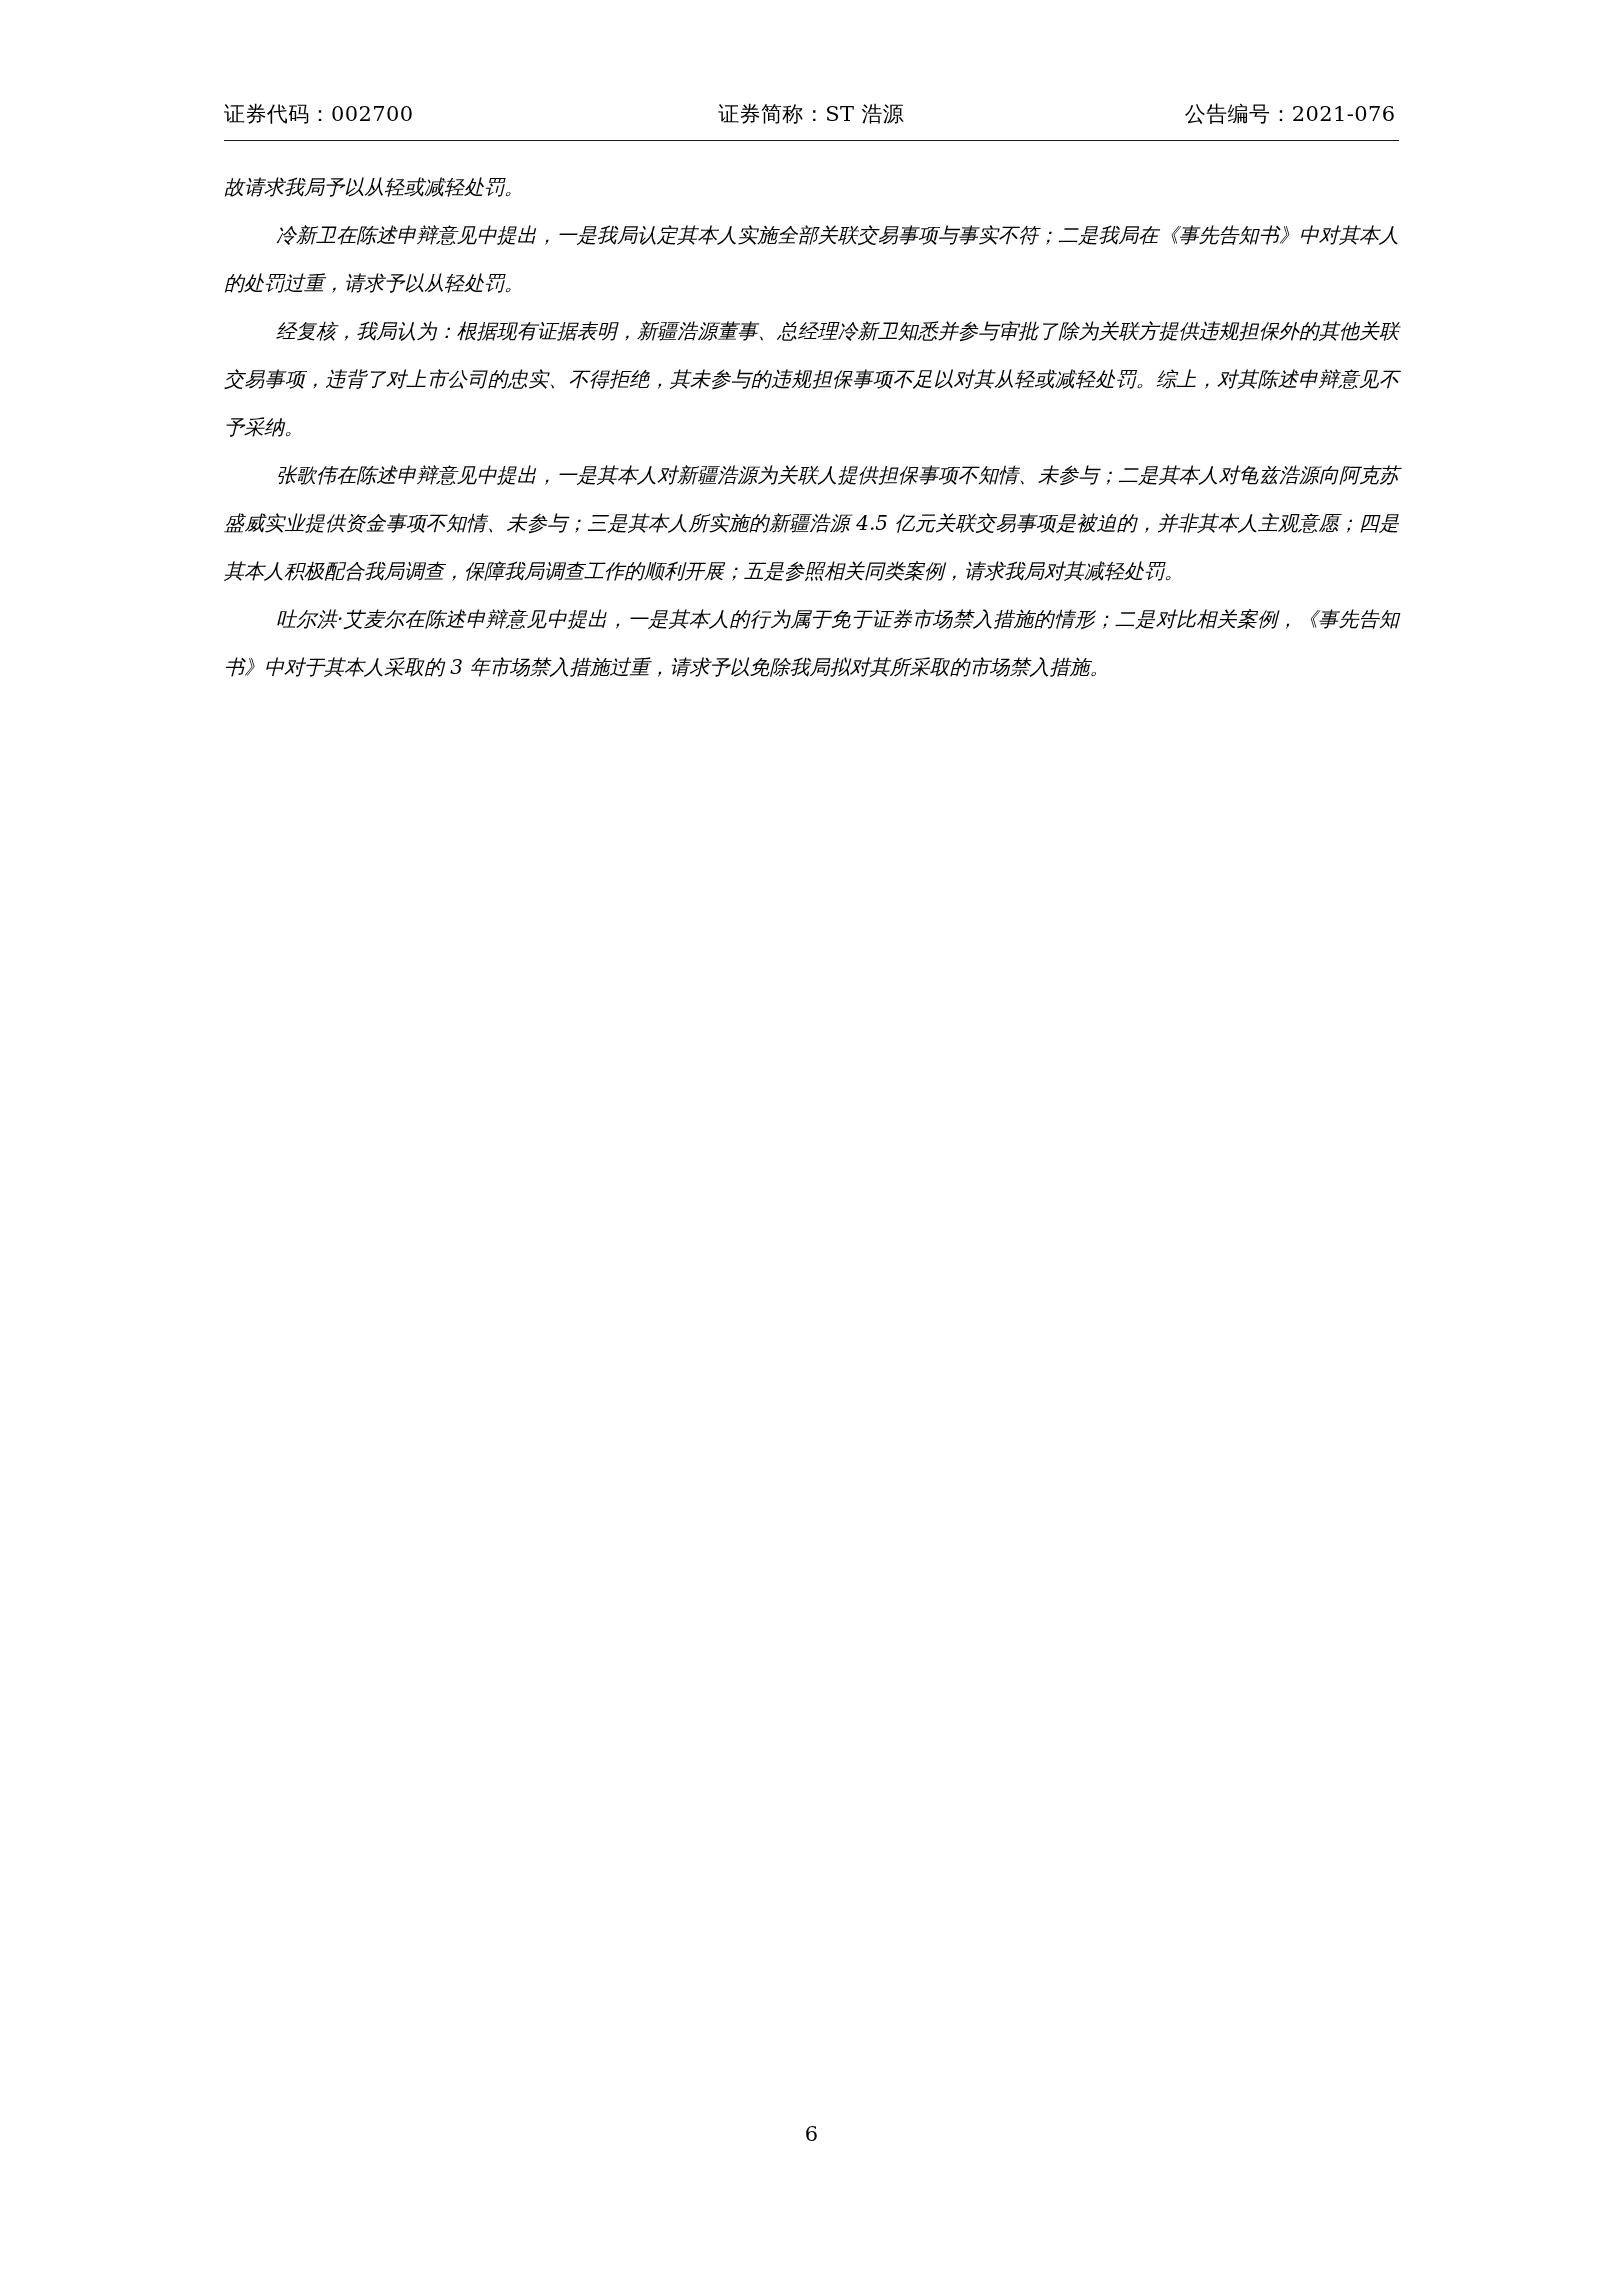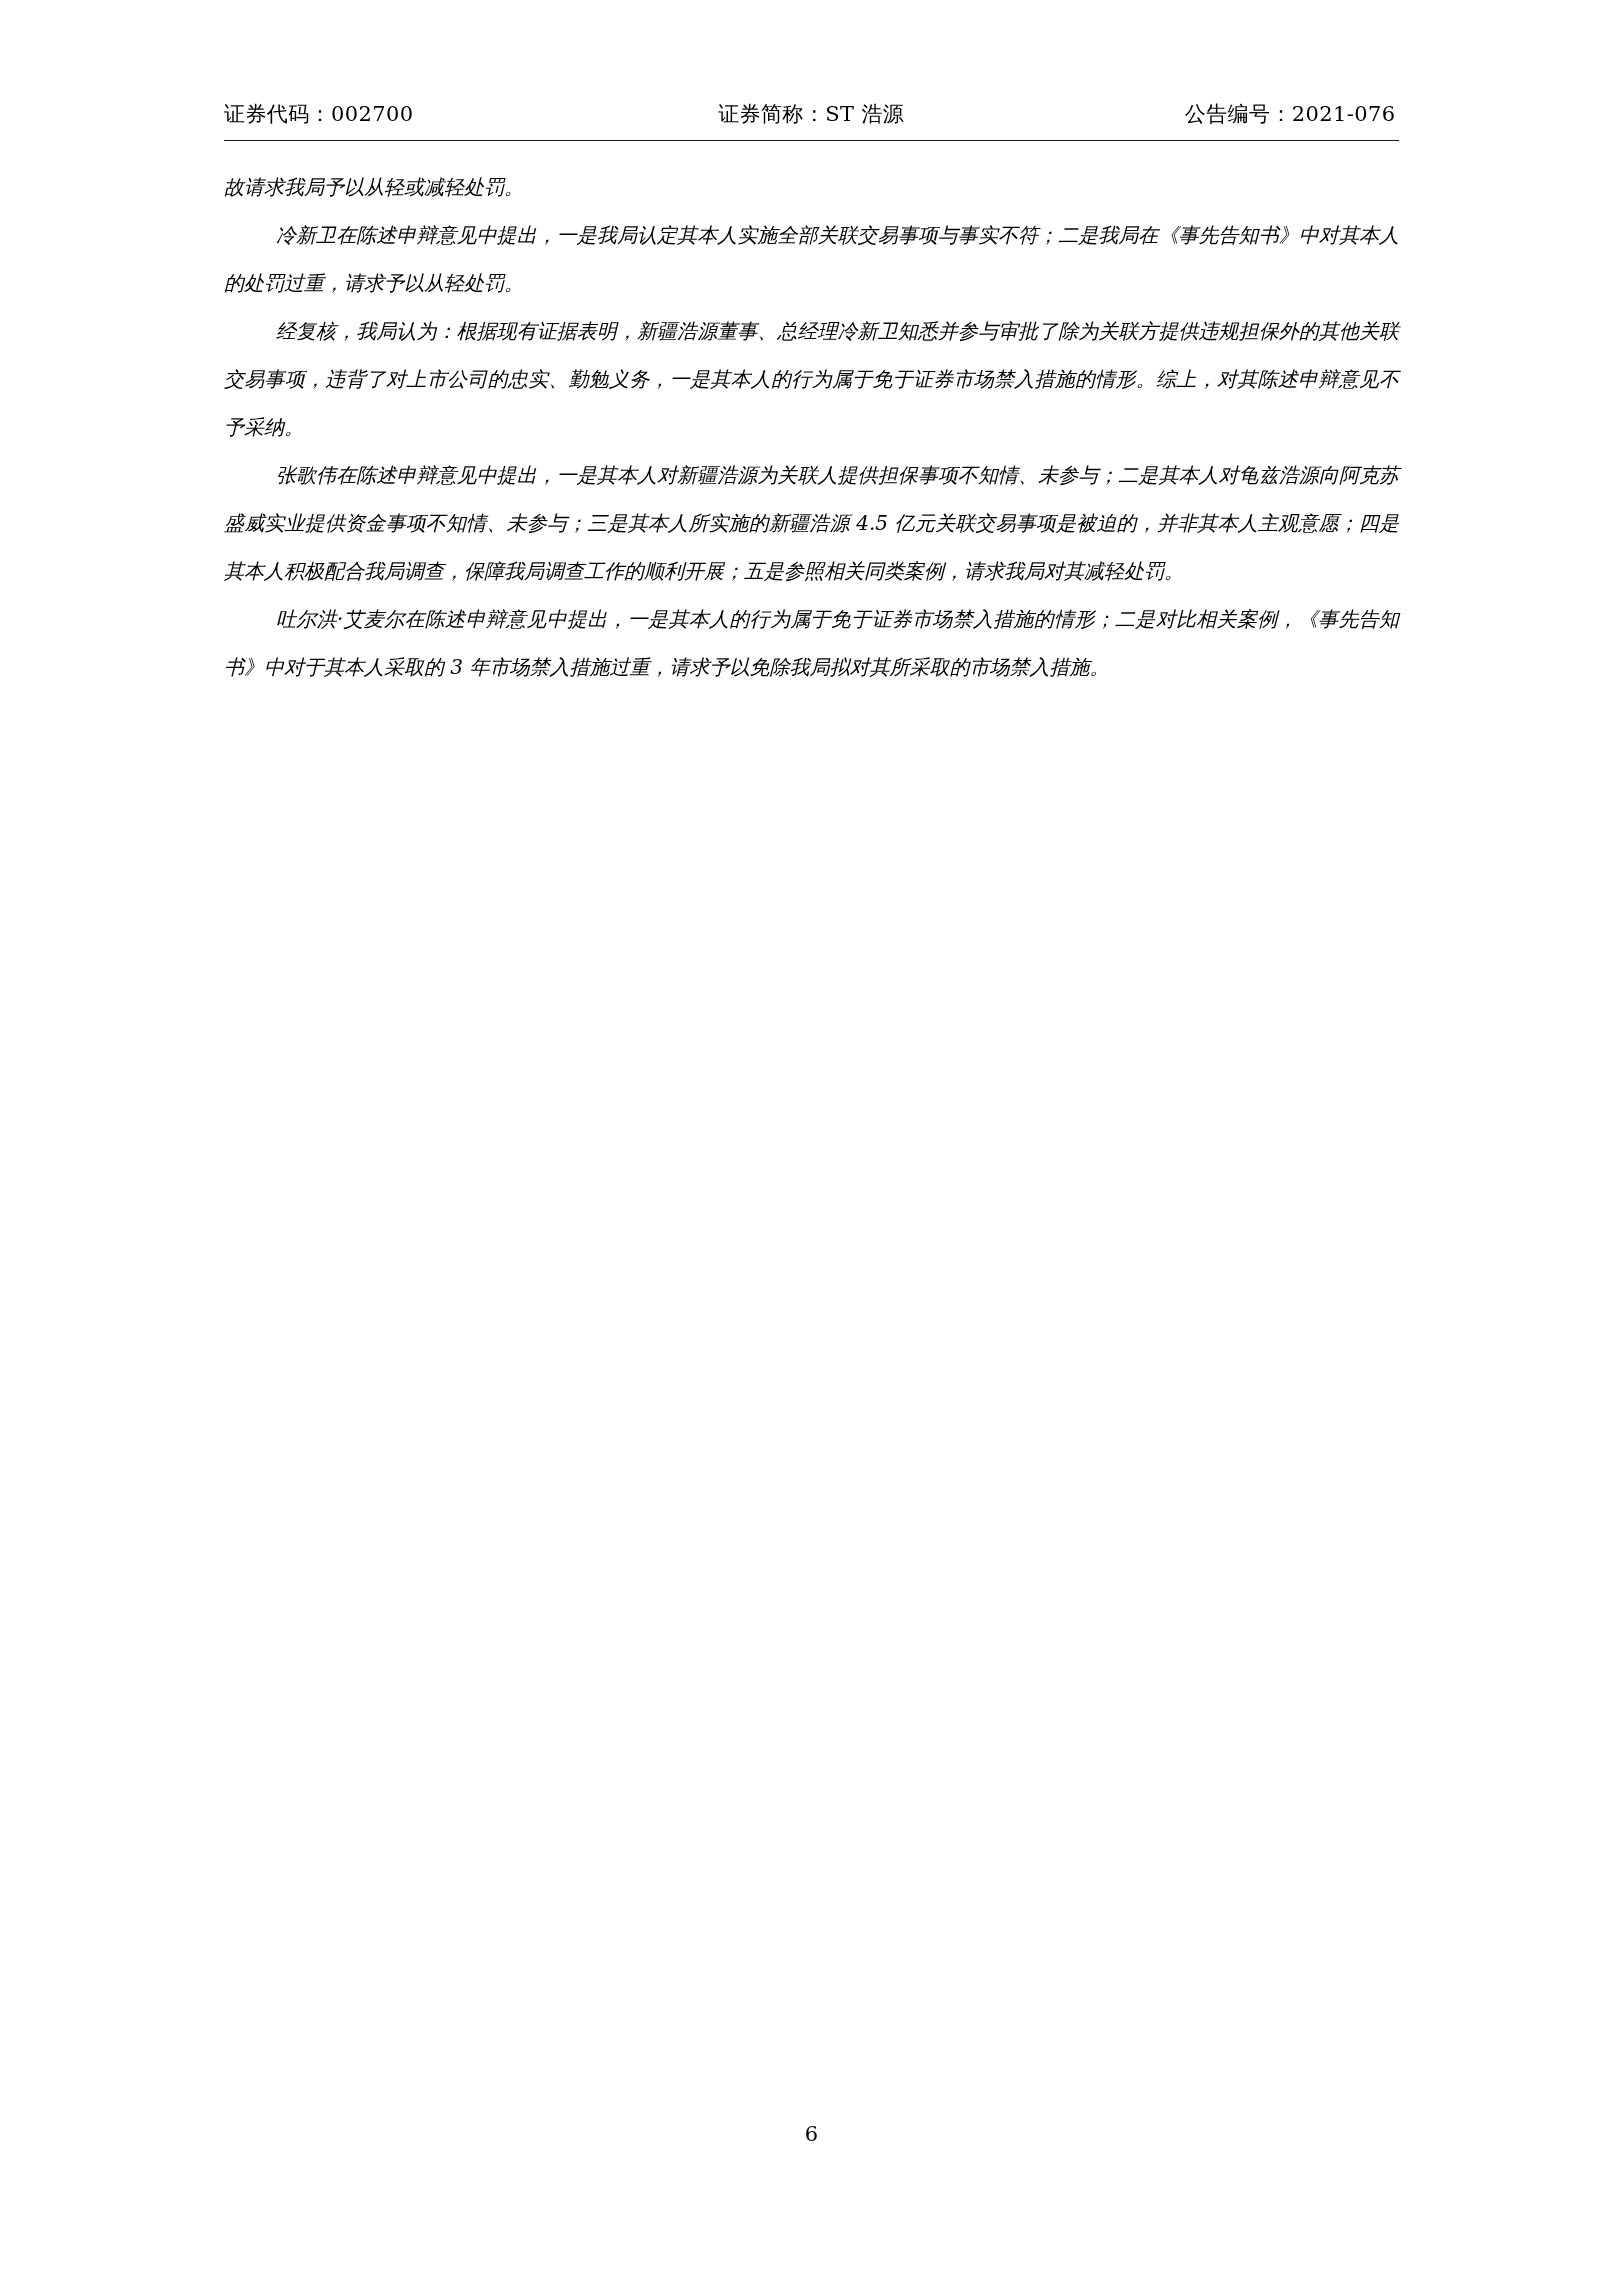--- a/index.html
+++ b/index.html
@@ -73,21 +73,21 @@
 
     <div class="header">
       <span class="header-item">证券代码：002700</span>
       <span class="header-item header-center">证券简称：ST 浩源</span>
       <span class="header-item header-right">公告编号：2021-076</span>
     </div>
 
     <div class="body-text">
       <p class="para">故请求我局予以从轻或减轻处罚。</p>
       <p class="para indent">冷新卫在陈述申辩意见中提出，一是我局认定其本人实施全部关联交易事项与事实不符；二是我局在《事先告知书》中对其本人的处罚过重，请求予以从轻处罚。</p>
-      <p class="para indent">经复核，我局认为：根据现有证据表明，新疆浩源董事、总经理冷新卫知悉并参与审批了除为关联方提供违规担保外的其他关联交易事项，违背了对上市公司的忠实、勤勉义务，一是其本人的行为属于免于证券市场禁入措施的情形。综上，对其陈述申辩意见不予采纳。</p>
+      <p class="para indent">经复核，我局认为：根据现有证据表明，新疆浩源董事、总经理冷新卫知悉并参与审批了除为关联方提供违规担保外的其他关联交易事项，违背了对上市公司的忠实、不得拒绝，其未参与的违规担保事项不足以对其从轻或减轻处罚。综上，对其陈述申辩意见不予采纳。</p>
       <p class="para indent">张歌伟在陈述申辩意见中提出，一是其本人对新疆浩源为关联人提供担保事项不知情、未参与；二是其本人对龟兹浩源向阿克苏盛威实业提供资金事项不知情、未参与；三是其本人所实施的新疆浩源 4.5 亿元关联交易事项是被迫的，并非其本人主观意愿；四是其本人积极配合我局调查，保障我局调查工作的顺利开展；五是参照相关同类案例，请求我局对其减轻处罚。</p>
       <p class="para indent">吐尔洪·艾麦尔在陈述申辩意见中提出，一是其本人的行为属于免于证券市场禁入措施的情形；二是对比相关案例，《事先告知书》中对于其本人采取的 3 年市场禁入措施过重，请求予以免除我局拟对其所采取的市场禁入措施。</p>
     </div>
 
   </div>
 
   <div class="footer">6</div>
 </div>
 
 

